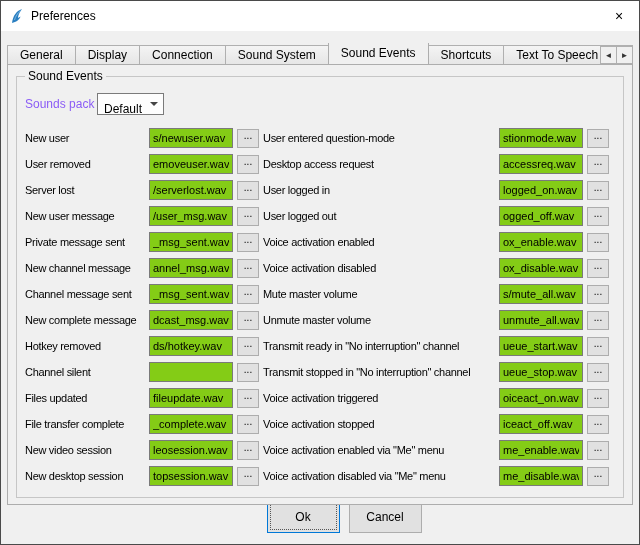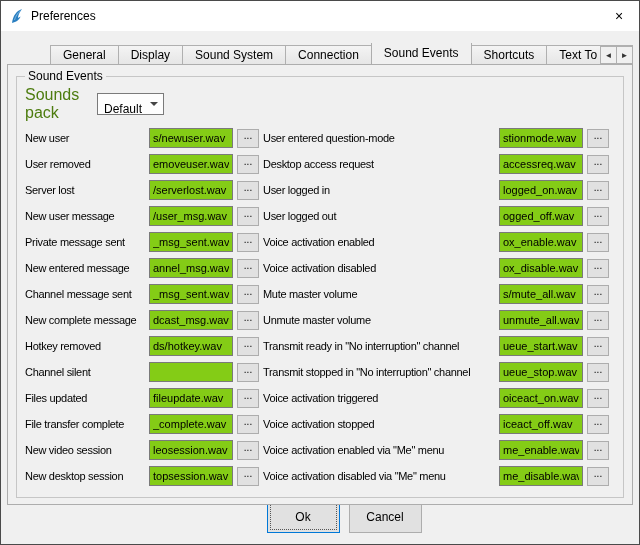--- a/index.html
+++ b/index.html
@@ -6,36 +6,36 @@
   .window{position:relative;width:640px;height:545px;background:#f0f0f0;border:1px solid #4a4a4a;box-sizing:border-box;overflow:hidden;padding-left:16px;}
 
   
   .titlebar{position:absolute;top:0;left:0;right:0;height:30px;background:#ffffff;display:flex;align-items:center;}
   .app-icon{margin:0 6px 0 8px;display:flex;width:16px;height:16px;}
   .title-text{font-size:12px;color:#000;}
   .close-btn{margin-left:auto;width:40px;height:30px;display:flex;align-items:center;justify-content:center;font-size:14px;color:#000;cursor:default;}
 
   
   .tabbar{position:absolute;top:42px;left:6px;right:6px;height:21px;z-index:2;}
-  .tabs{display:flex;align-items:flex-end;height:21px;overflow:hidden;padding-right:36px;box-sizing:border-box;margin-left:43px;}
+  .tabs{display:flex;align-items:flex-end;height:21px;overflow:hidden;padding-right:36px;box-sizing:border-box;}
   .tab{flex:0 0 auto;height:18px;line-height:18px;margin-top:3px;margin-right:-1px;padding:0 12px;font-size:12px;
        background:linear-gradient(#f4f4f4,#e6e6e6);border:1px solid #b0b0b0;border-bottom:none;white-space:nowrap;color:#000;}
   .tab.active{height:22px;margin-top:0;line-height:21px;background:#f0f0f0;border-color:#adadad;position:relative;z-index:3;margin-bottom:-1px;}
   .tab-scrollers{position:absolute;right:0;top:3px;display:flex;z-index:4;}
   .scroller{width:17px;height:18px;box-sizing:border-box;border:1px solid #b0b0b0;background:#f0f0f0;display:flex;align-items:center;justify-content:center;font-size:8px;color:#333;margin-left:-1px;}
 
   
   .pane{position:absolute;top:63px;left:6px;right:6px;bottom:39px;border:1px solid #adadad;background:#f0f0f0;box-sizing:border-box;z-index:1;}
 
   .groupbox{position:absolute;top:4px;left:8px;right:8px;bottom:6px;margin:0;min-width:0;
             border:1px solid #c6c6c6;padding:2px 8px 8px;box-sizing:border-box;}
   .groupbox legend{font-size:12px;padding:0 3px;margin-left:0;color:#000;}
 
   .sounds-pack-row{display:flex;align-items:center;margin:8px 0 10px;height:22px;}
-  .sp-label{font-size:16px;width:72px;color:#4d7c0f;}
+  .sp-label{font-size:12px;width:72px;color:#8b5cf6;}
   .combo{display:flex;align-items:center;justify-content:space-between;width:67px;height:22px;box-sizing:border-box;
          border:1px solid #7a7a7a;background:#fdfdfd;padding-left:6px;cursor:default;}
   .combo-value{font-size:12px;color:#000;margin-top:9px;}
   .combo-arrow{width:0;height:0;border-left:4px solid transparent;border-right:4px solid transparent;border-top:4px solid #444;margin-right:5px;}
 
   .rows-grid{display:grid;grid-template-columns:120px 84px 22px 232px 84px 22px;column-gap:4px;grid-auto-rows:26px;align-items:center;}
   .row-label{font-size:11px;letter-spacing:-0.3px;white-space:nowrap;overflow:hidden;color:#000;}
   .row-input{height:20px;width:100%;box-sizing:border-box;border:1px solid #7a7a7a;background:#84cc16;
              font-family:inherit;font-size:11px;padding:0 3px;color:#000;}
   .browse-btn{height:19px;width:22px;box-sizing:border-box;border:1px solid #adadad;background:#e1e1e1;
@@ -61,22 +61,22 @@
       </svg>
     </span>
     <span class="title-text">Preferences</span>
     <div class="close-btn">×</div>
   </div>
 
   <div class="tabbar">
     <div id="tabs" class="tabs">
         <div class="tab">General</div>
         <div class="tab">Display</div>
+        <div class="tab">Connection</div>
         <div class="tab">Sound System</div>
-        <div class="tab">Connection</div>
         <div class="tab active">Sound Events</div>
         <div class="tab">Shortcuts</div>
         <div class="tab">Text To Speech</div>
         <div class="tab">Video</div>
       </div>
     <div class="tab-scrollers">
       <div class="scroller">◄</div>
       <div class="scroller">►</div>
     </div>
   </div>
@@ -117,21 +117,21 @@
           <button class="browse-btn">...</button>
           <div class="row-label">User logged out</div>
           <input type="text" class="row-input" value="ogged_off.wav" style="">
           <button class="browse-btn">...</button>
           <div class="row-label">Private message sent</div>
           <input type="text" class="row-input" value="_msg_sent.wav" style="">
           <button class="browse-btn">...</button>
           <div class="row-label">Voice activation enabled</div>
           <input type="text" class="row-input" value="ox_enable.wav" style="">
           <button class="browse-btn">...</button>
-          <div class="row-label">New entered message</div>
+          <div class="row-label">New channel message</div>
           <input type="text" class="row-input" value="annel_msg.wav" style="">
           <button class="browse-btn">...</button>
           <div class="row-label">Voice activation disabled</div>
           <input type="text" class="row-input" value="ox_disable.wav" style="">
           <button class="browse-btn">...</button>
           <div class="row-label">Channel message sent</div>
           <input type="text" class="row-input" value="_msg_sent.wav" style="">
           <button class="browse-btn">...</button>
           <div class="row-label">Mute master volume</div>
           <input type="text" class="row-input" value="s/mute_all.wav" style="">

